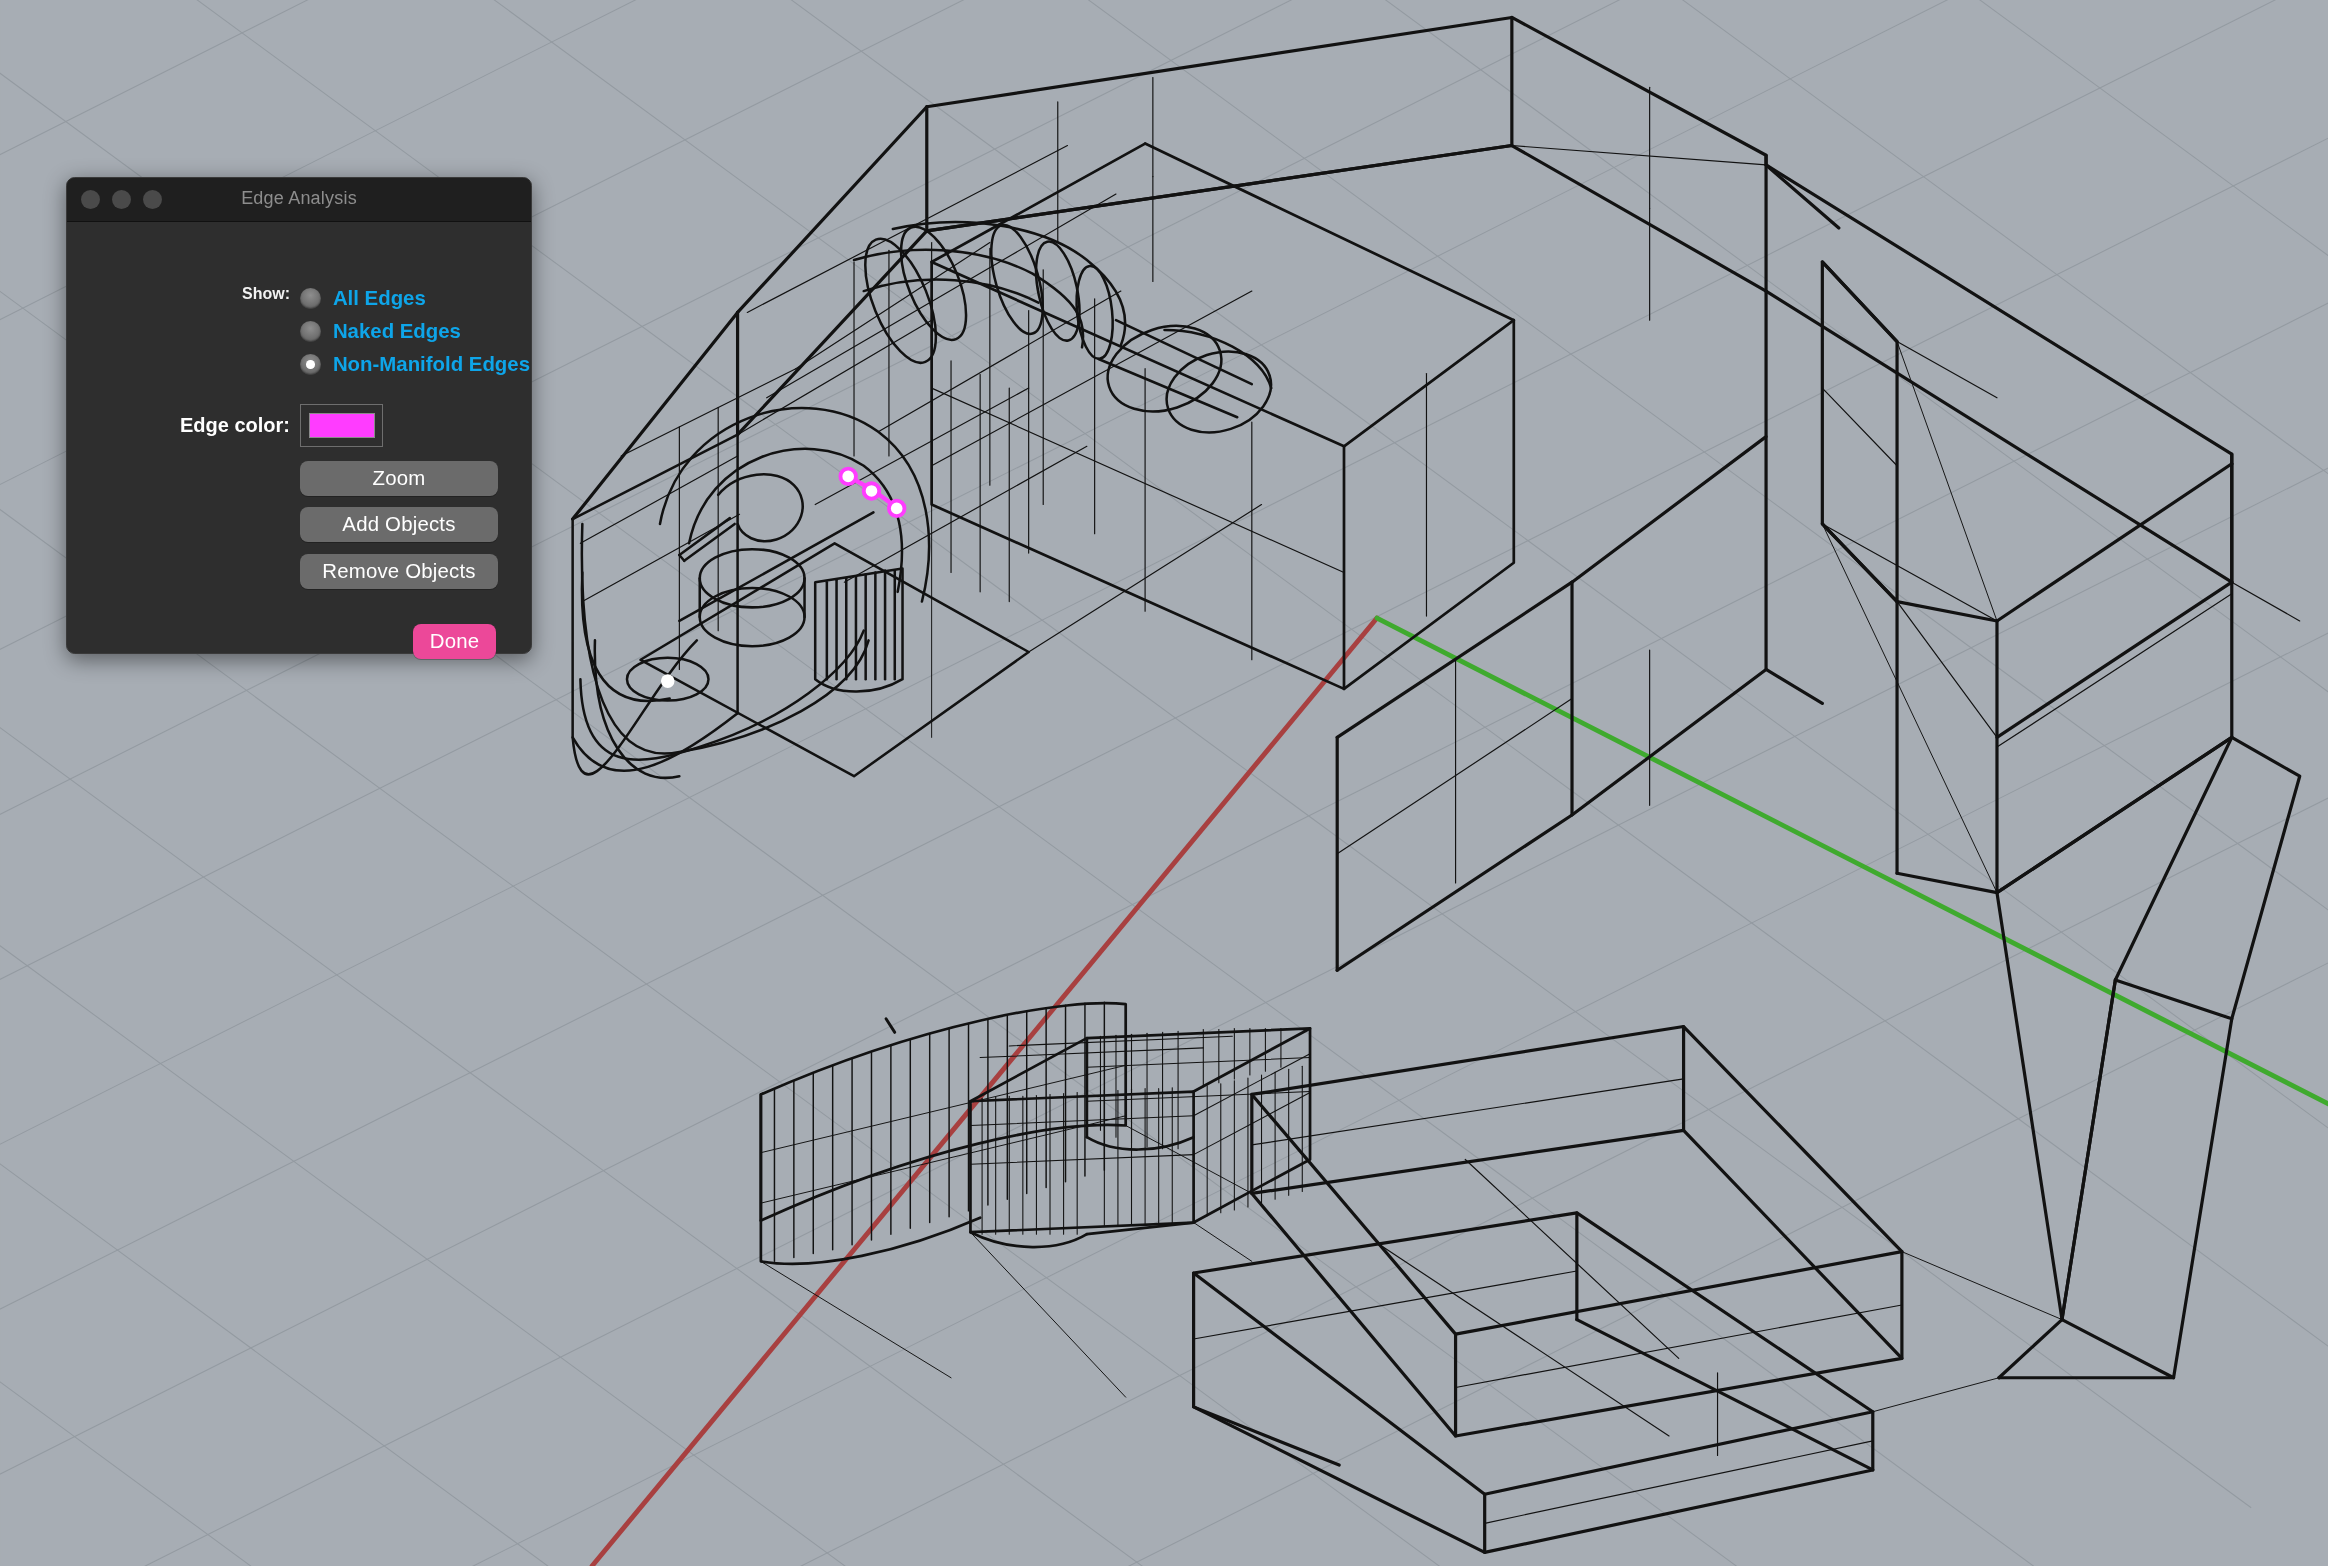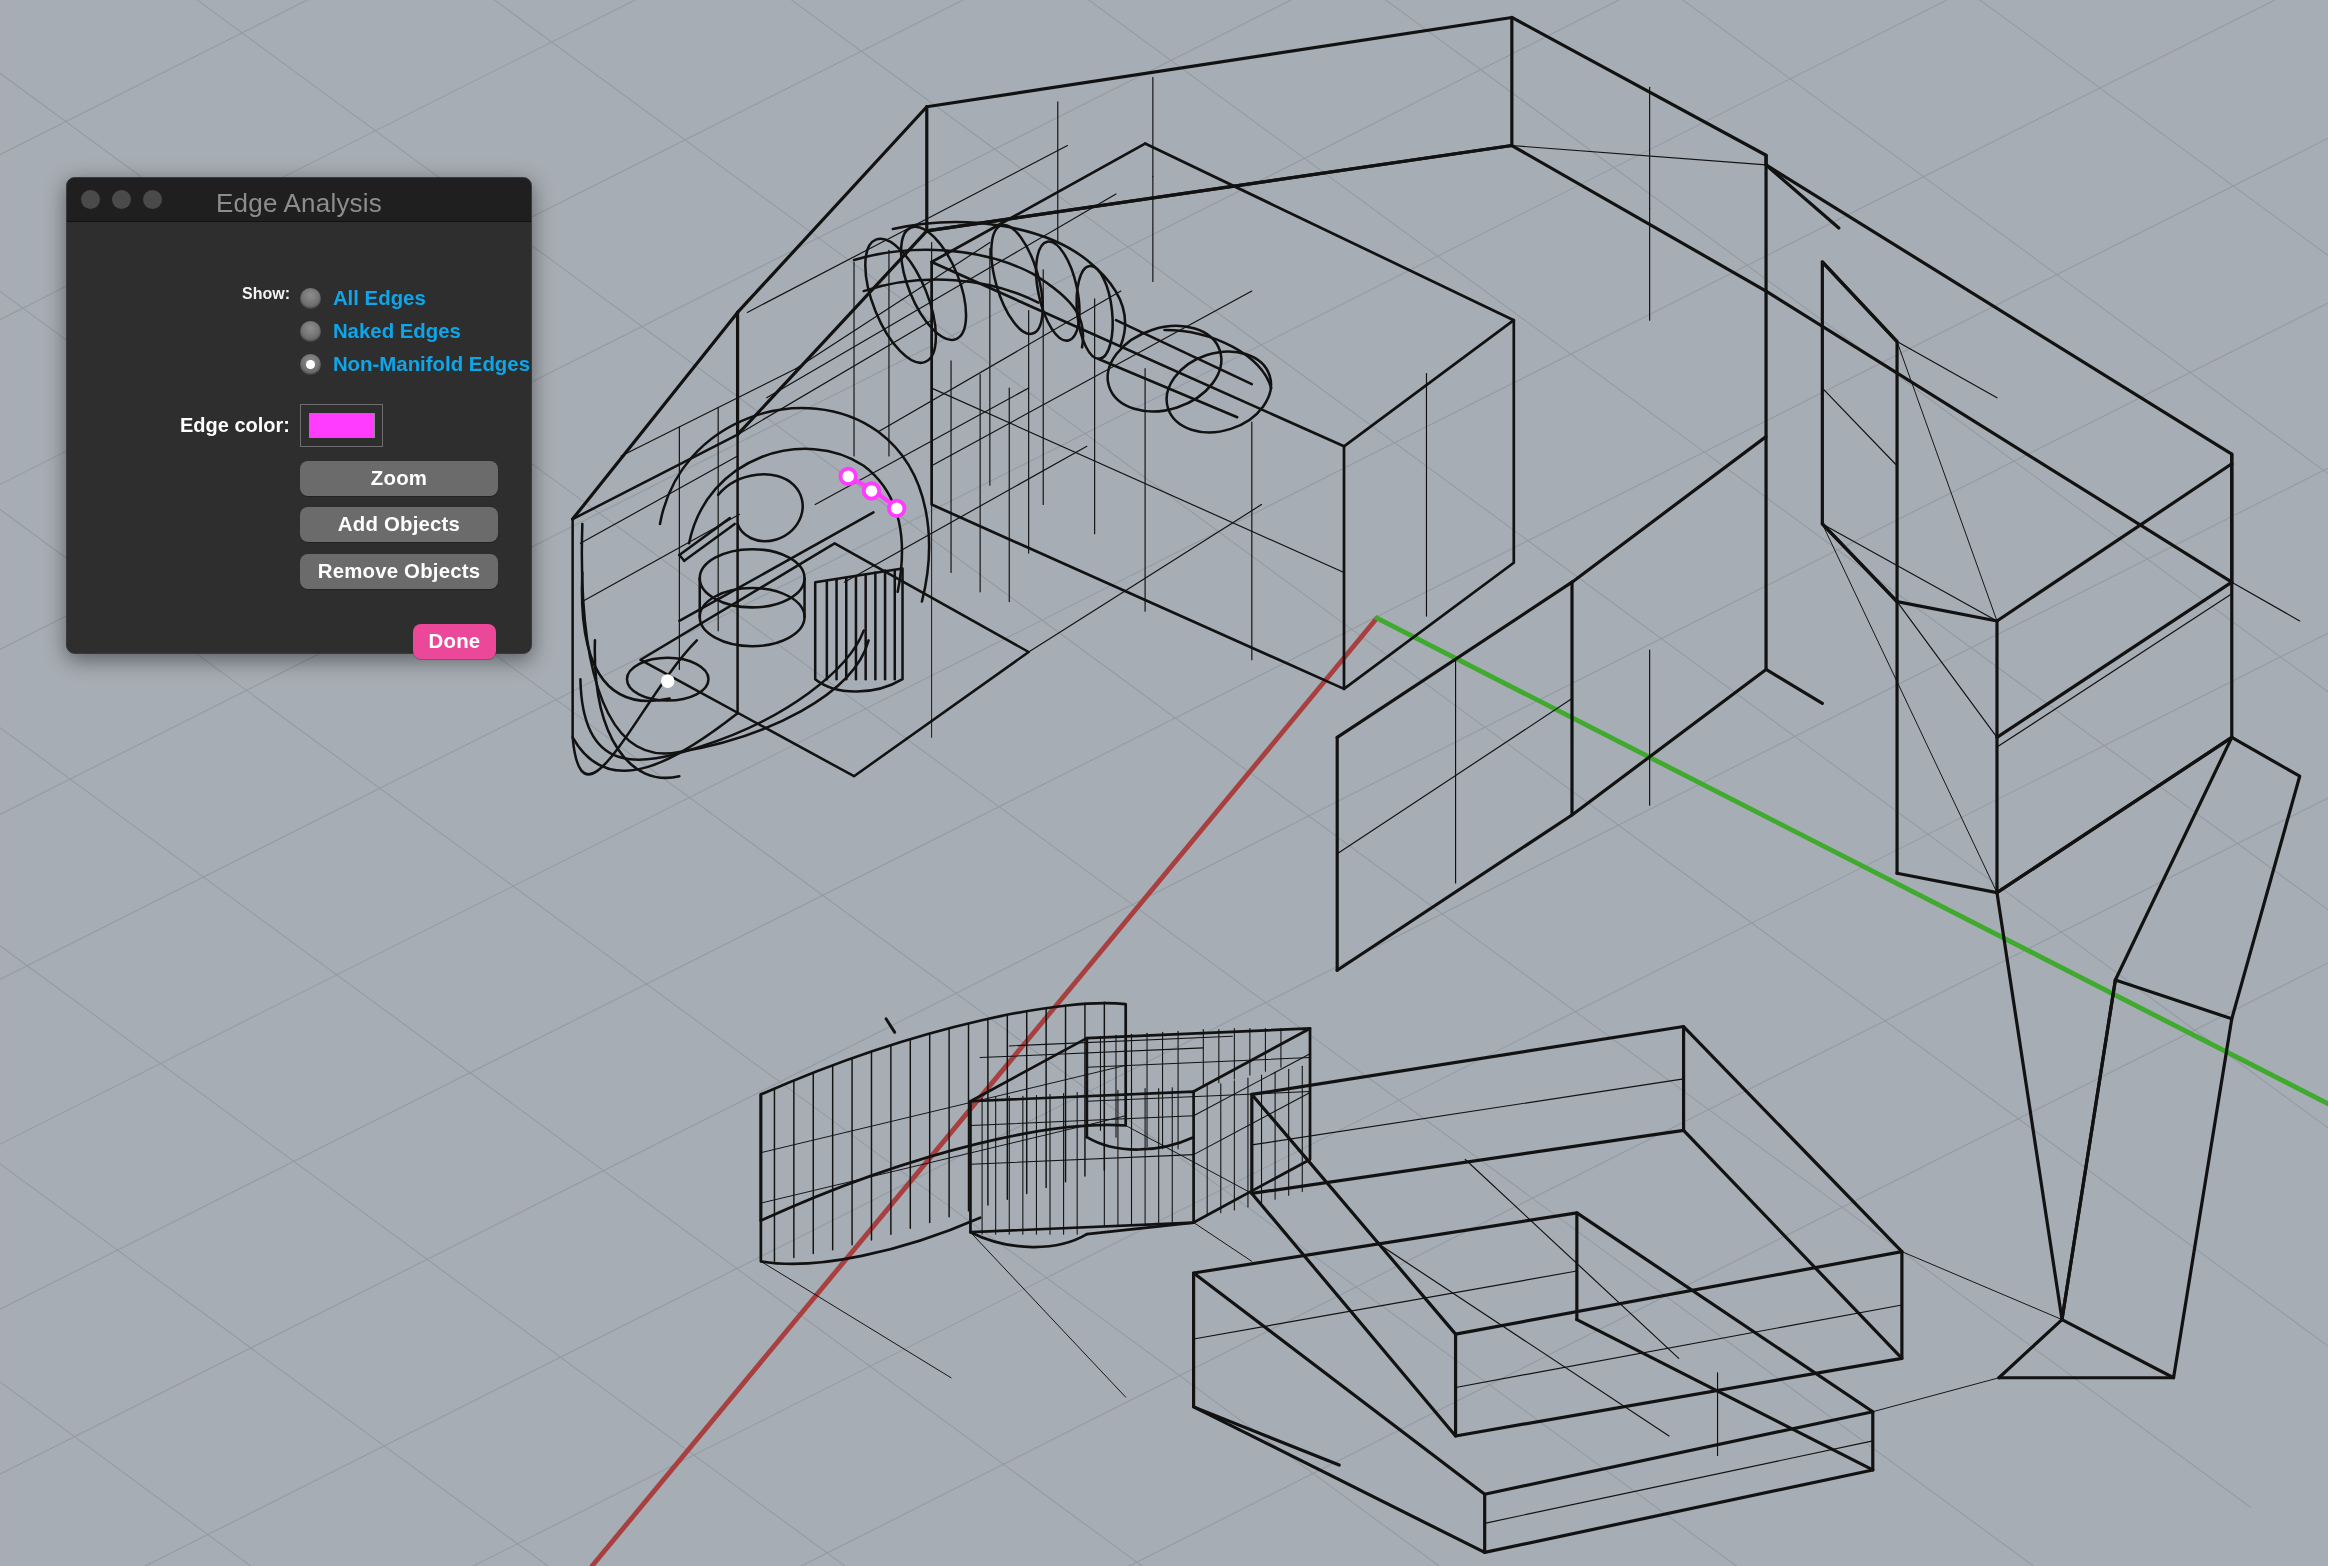--- a/index.html
+++ b/index.html
@@ -21,21 +21,21 @@
     border:1px solid #3a3a3a;
   }
   #titlebar{
     height:43px;background:#1f1f1f;border-radius:7.8px 7.8px 0 0;
     position:relative;border-bottom:1px solid #111;
   }
   #titlebar .lights{position:absolute;left:13.6px;top:11.6px;display:flex;gap:11.6px;}
   .light{width:19.4px;height:19.4px;border-radius:50%;background:#4a4a4a;}
   #titlebar .title{
     position:absolute;left:0;right:0;top:9.7px;text-align:center;
-    color:#8d8d8d;font-size:26px;letter-spacing:0.2px;
+    color:#8d8d8d;font-size:18px;letter-spacing:0.2px;
   }
   #body{position:relative;height:433px;}
 
   .row-show{position:absolute;left:0;top:60px;width:100%;}
   .lbl-show{
     position:absolute;left:0;width:223px;text-align:right;top:2.9px;
     color:#f2f2f2;font-size:16px;font-weight:bold;
   }
   .radios{position:absolute;left:233px;top:0;}
   .radio-row{display:flex;align-items:center;height:33px;}
@@ -61,21 +61,21 @@
     position:absolute;left:233px;top:0;width:83px;height:43px;
     background:#2e2e2e;border:1.9px solid #6e6e6e;box-sizing:border-box;
     display:flex;align-items:center;justify-content:center;
   }
   .swatch{width:66px;height:25px;border:1.9px solid #8a8a8a;box-sizing:border-box;}
 
   .btn{
     position:absolute;left:233px;width:198px;height:35px;
     background:#6b6b6b;border:none;border-radius:8px;
     color:#ffffff;font-size:20.4px;font-family:"Liberation Sans", sans-serif;
-    font-weight:bold;letter-spacing:0.2px;cursor:default;
+    font-weight:normal;letter-spacing:0.2px;cursor:default;
     display:flex;align-items:center;justify-content:center;
     box-shadow:0 1px 0 rgba(0,0,0,.25);
   }
   #btn-zoom{top:239px;}
   #btn-add{top:285px;}
   #btn-remove{top:332px;}
   #btn-done{
     left:auto;right:35px;top:402px;width:83px;height:35px;
     background:#ec4899;
   }

